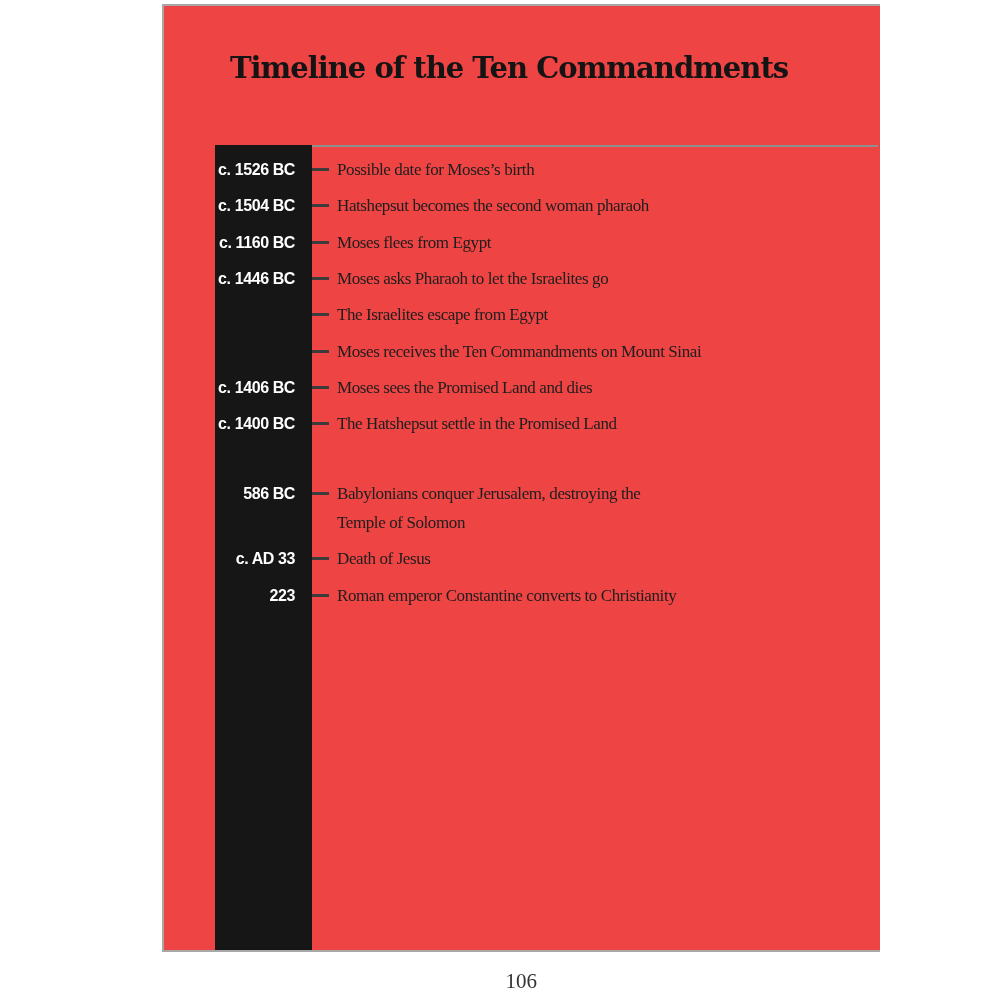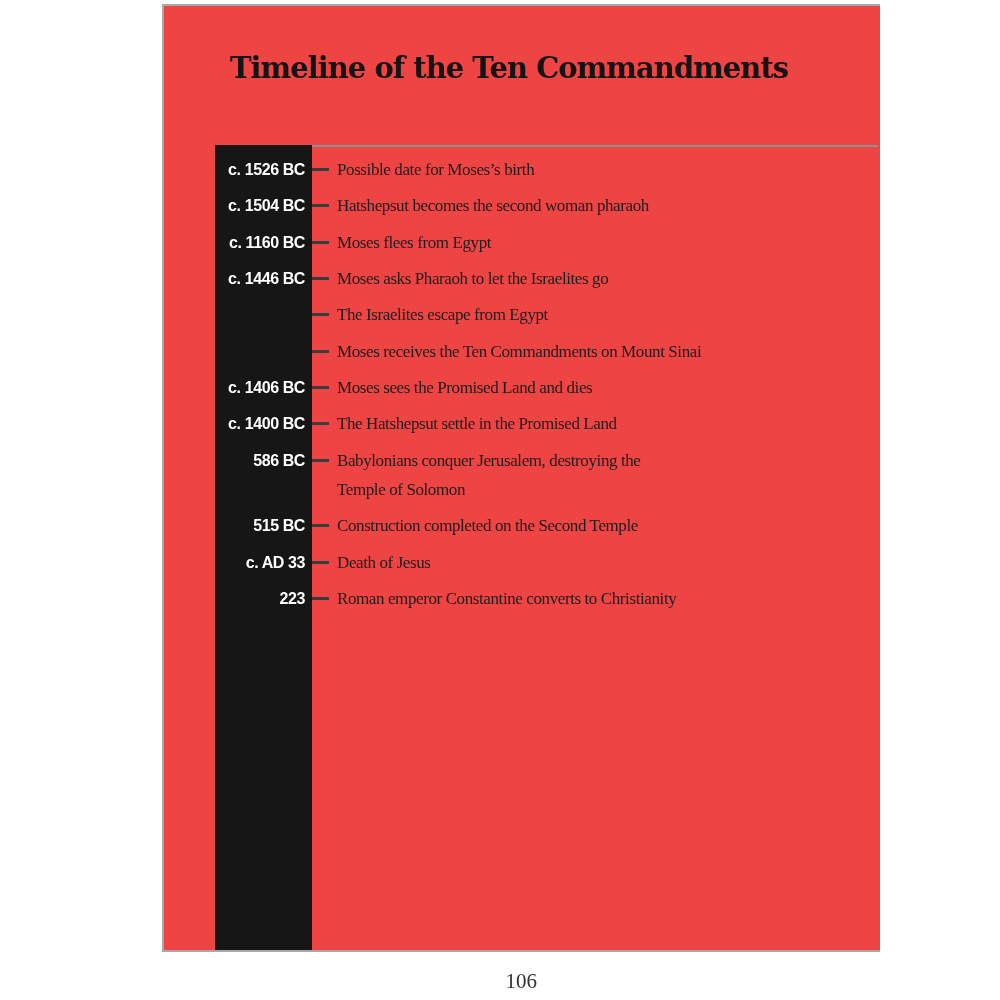--- a/index.html
+++ b/index.html
@@ -63,25 +63,25 @@
     position: absolute;
     left: 51px; top: 145px;
     width: 660px;
   }
   .row {
     display: flex;
     align-items: flex-start;
     height: 36.35px;
     padding-top: 4px;
   }
-  .row.double { height: 65.5px; }
+  .row.double { height: 65.5px; margin-top: 33px; }
   .date {
     width: 97px;
     flex: 0 0 97px;
-    padding-right: 7px;
+    padding-right: 17px;
     text-align: right;
     color: var(--date-color);
     font-weight: bold;
     font-size: 16px;
     letter-spacing: -0.4px;
     line-height: 29px;
     white-space: nowrap;
   }
   .tick {
     flex: 0 0 17px;
@@ -166,25 +166,20 @@
     <div class="tick"></div>
     <div class="event">The Hatshepsut settle in the Promised Land</div>
   </div>
 
   <div class="row double">
     <div class="date">586 BC</div>
     <div class="tick"></div>
     <div class="event">Babylonians conquer Jerusalem, destroying the<br>Temple of Solomon</div>
   </div>
 
-  <div class="row">
-    <div class="date">515 BC</div>
-    <div class="tick"></div>
-    <div class="event">Construction completed on the Second Temple</div>
-  </div>
 
   <div class="row">
     <div class="date">c. AD 33</div>
     <div class="tick"></div>
     <div class="event">Death of Jesus</div>
   </div>
 
   <div class="row">
     <div class="date">223</div>
     <div class="tick"></div>

